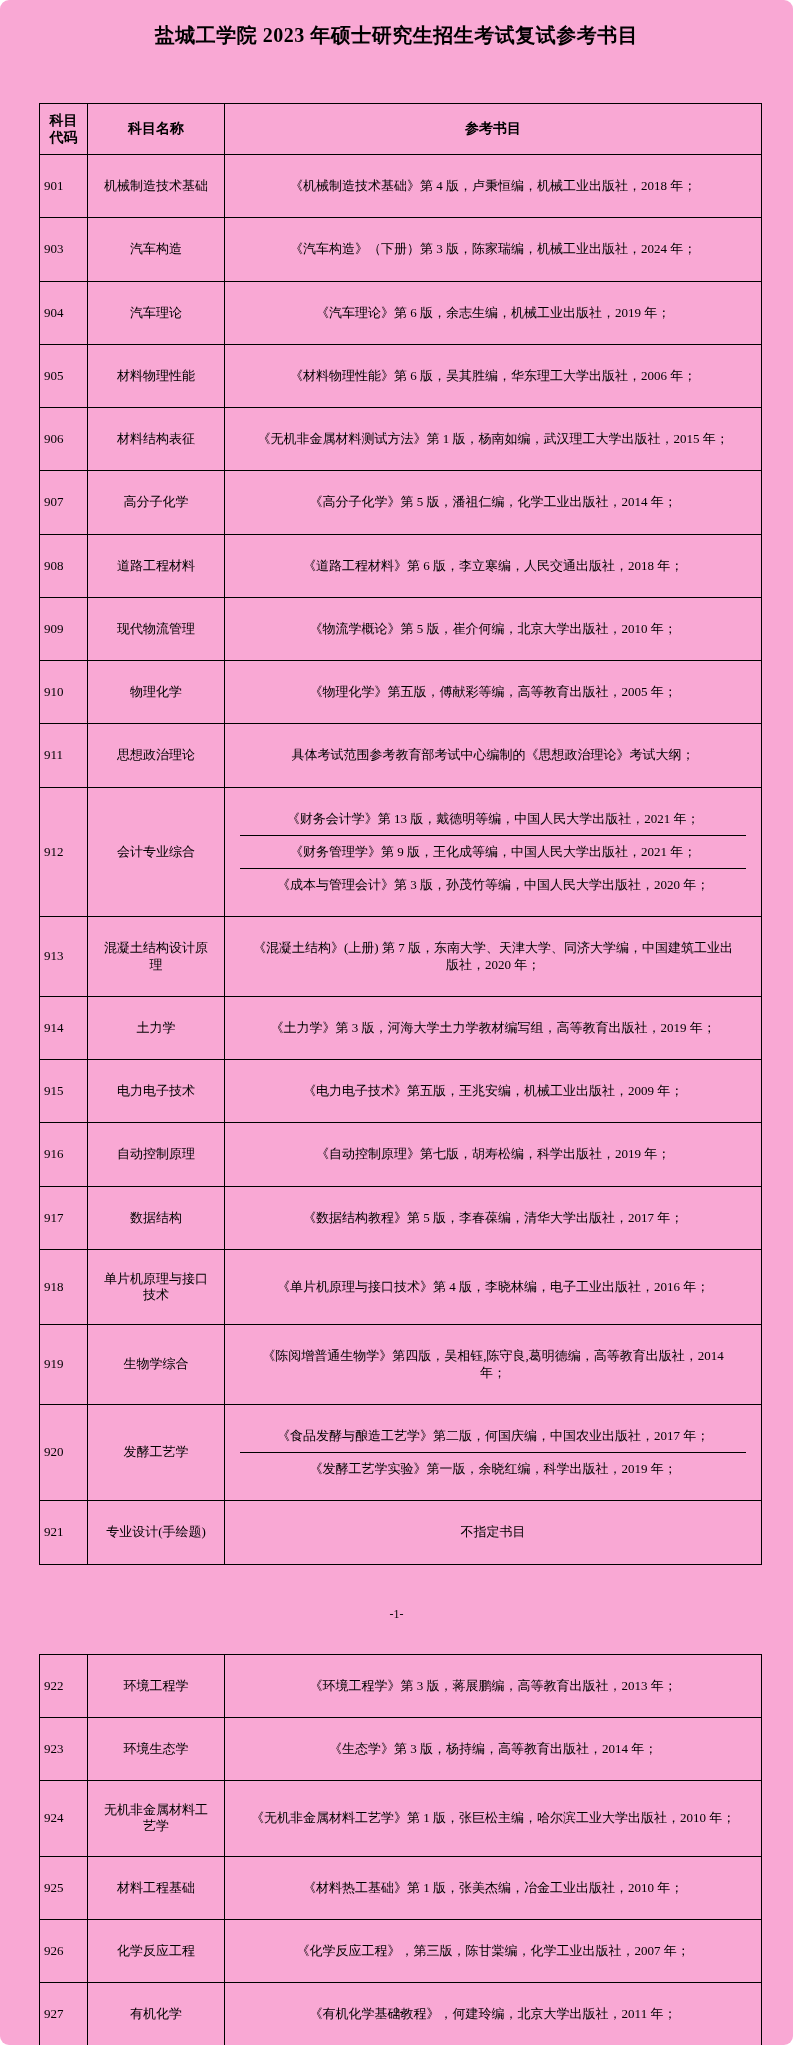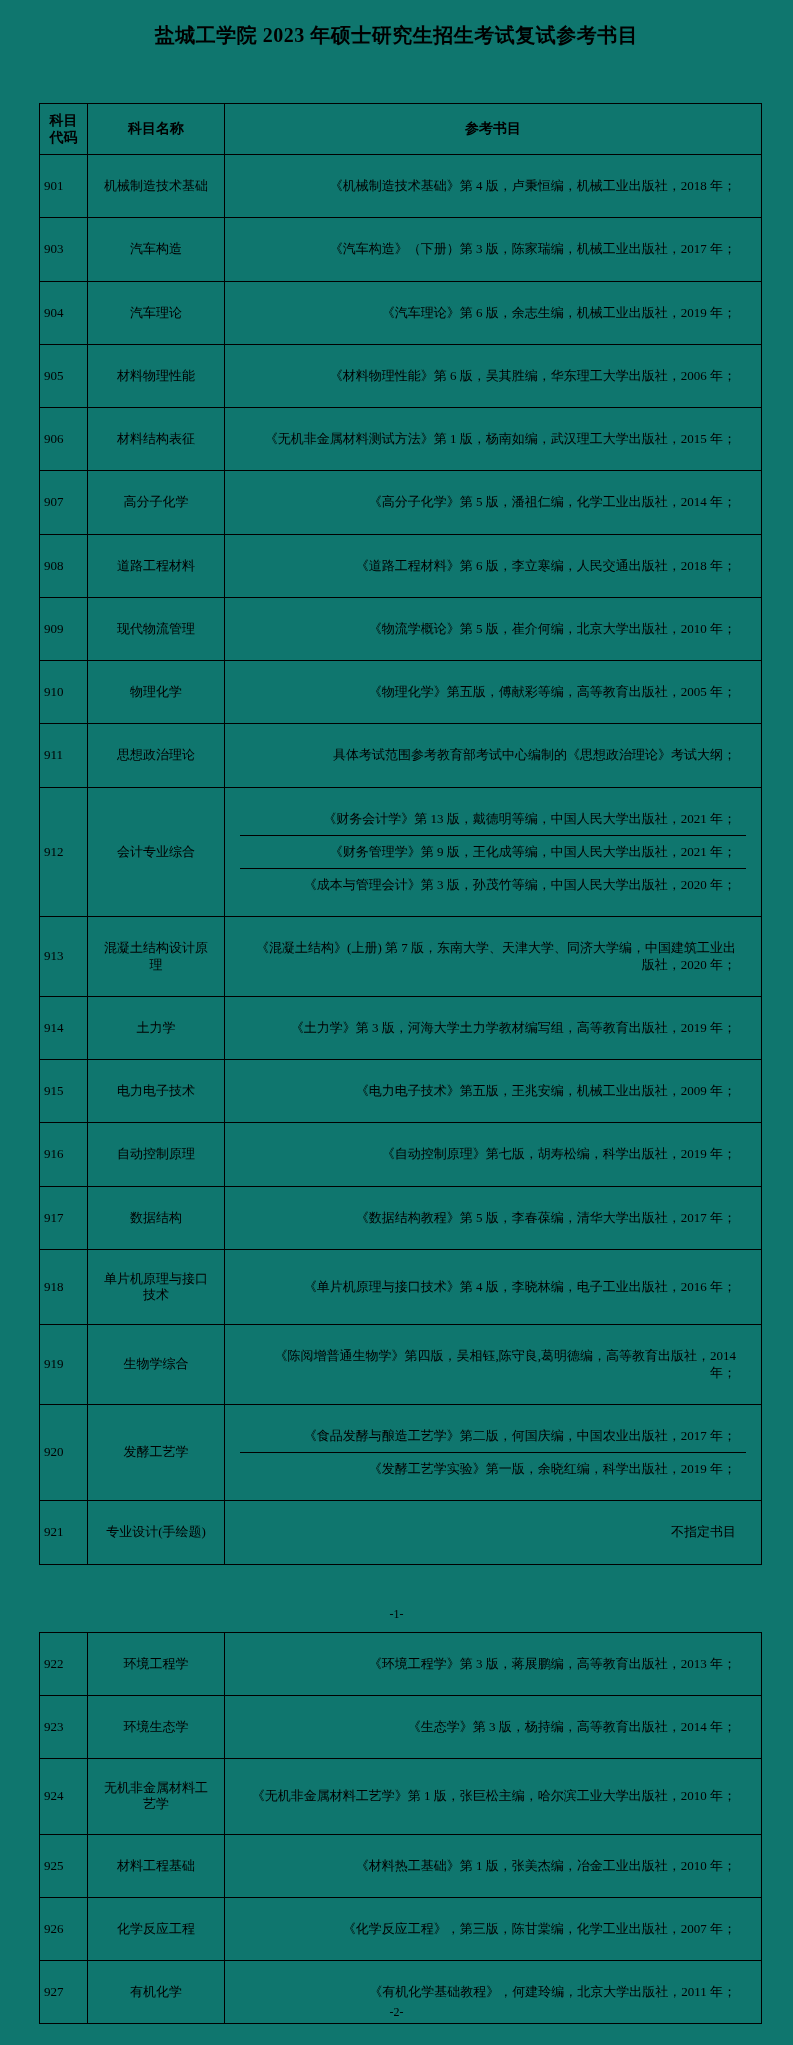--- a/index.html
+++ b/index.html
@@ -1,57 +1,58 @@
 <!DOCTYPE html>
 <html><head>
 <meta charset="utf-8">
 <style>
   html, body { margin: 0; padding: 0; background: #ffffff; }
   .page {
     position: relative;
     width: 793px;
     height: 2045px;
-    background: #0f766e;
+    background: #f9a8d4;
     color: #000000;
     font-family: "Liberation Serif", "DejaVu Serif", serif;
     overflow: hidden;
+    border-radius: 9px;
   }
   .doc-title {
     margin: 0;
     padding-top: 22px;
     text-align: center;
     font-size: 20px;
     font-weight: bold;
     letter-spacing: 0.5px;
   }
   table.doc-table {
     border-collapse: collapse;
     table-layout: fixed;
     width: 722px;
     margin-left: 39px;
     font-size: 13px;
     line-height: 1.25;
   }
   #table-1 { margin-top: 54px; }
-  #table-2 { margin-top: 10px; }
+  #table-2 { margin-top: 32px; }
   .doc-table th, .doc-table td {
     border: 1px solid #000000;
     vertical-align: middle;
     word-break: break-all;
   }
   .doc-table th {
     font-weight: bold;
     font-size: 14px;
     height: 46px;
     text-align: center;
     padding: 2px 6px;
   }
   td.code { text-align: left; height: 30px; padding: 16px 4px; }
   td.name { text-align: center; padding: 21px 12px; }
-  td.books { padding: 15px; text-align: right; }
+  td.books { padding: 15px; text-align: center; }
   .book { padding: 8px 10px; }
   .book + .book { border-top: 1px solid #000000; }
   .page-num {
     margin-top: 42px;
     text-align: center;
     font-size: 12px;
   }
   .page-num-bottom {
     position: absolute;
     top: 2005px;
@@ -86,21 +87,21 @@
           <td class="code">901</td>
           <td class="name">机械制造技术基础</td>
           <td class="books">
             <div class="book">《机械制造技术基础》第 4 版，卢秉恒编，机械工业出版社，2018 年；</div>
           </td>
         </tr>
         <tr>
           <td class="code">903</td>
           <td class="name">汽车构造</td>
           <td class="books">
-            <div class="book">《汽车构造》（下册）第 3 版，陈家瑞编，机械工业出版社，2017 年；</div>
+            <div class="book">《汽车构造》（下册）第 3 版，陈家瑞编，机械工业出版社，2024 年；</div>
           </td>
         </tr>
         <tr>
           <td class="code">904</td>
           <td class="name">汽车理论</td>
           <td class="books">
             <div class="book">《汽车理论》第 6 版，余志生编，机械工业出版社，2019 年；</div>
           </td>
         </tr>
         <tr>

